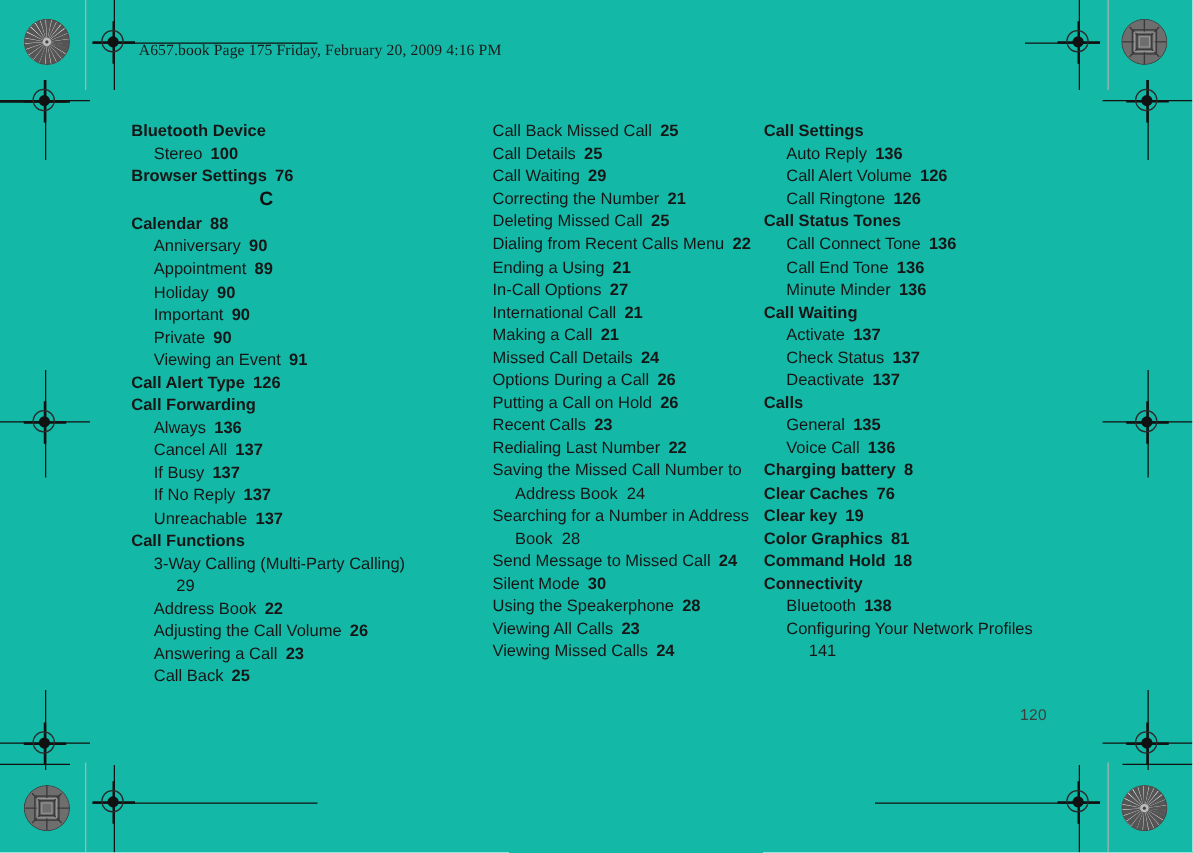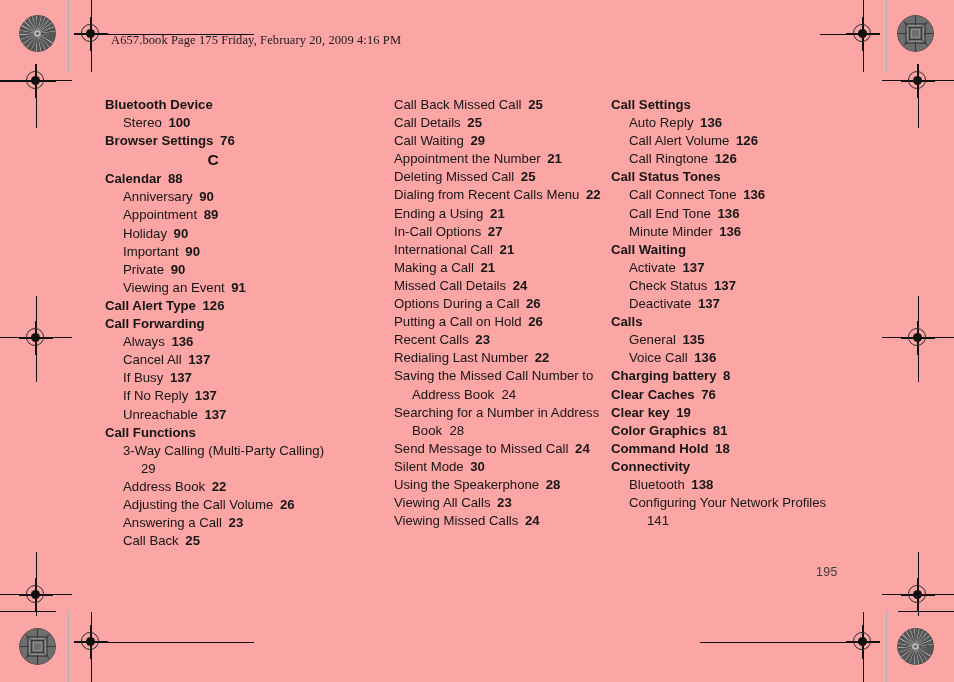--- a/index.html
+++ b/index.html
@@ -5,21 +5,21 @@
 <style>
   html, body {
     margin: 0;
     padding: 0;
     background: #ffffff;
   }
   #page {
     position: relative;
     width: 954px;
     height: 682px;
-    background: #fca5a5;
+    background: #14b8a6;
     overflow: hidden;
     font-family: "Liberation Sans", sans-serif;
     color: #000000;
   }
 
   
   .reg-target {
     position: absolute;
     width: 34px;
     height: 34px;
@@ -368,21 +368,21 @@
         <div class="entry level-1"><span>3-Way Calling (Multi-Party Calling)</span><span class="cont">29</span></div>
         <div class="entry level-1"><span>Address Book</span><span class="pg"> 22</span></div>
         <div class="entry level-1"><span>Adjusting the Call Volume</span><span class="pg"> 26</span></div>
         <div class="entry level-1"><span>Answering a Call</span><span class="pg"> 23</span></div>
         <div class="entry level-1"><span>Call Back</span><span class="pg"> 25</span></div>
       </div>
     <div class="column" id="col-2">
         <div class="entry level-1"><span>Call Back Missed Call</span><span class="pg"> 25</span></div>
         <div class="entry level-1"><span>Call Details</span><span class="pg"> 25</span></div>
         <div class="entry level-1"><span>Call Waiting</span><span class="pg"> 29</span></div>
-        <div class="entry level-1"><span>Appointment the Number</span><span class="pg"> 21</span></div>
+        <div class="entry level-1"><span>Correcting the Number</span><span class="pg"> 21</span></div>
         <div class="entry level-1"><span>Deleting Missed Call</span><span class="pg"> 25</span></div>
         <div class="entry level-1"><span>Dialing from Recent Calls Menu</span><span class="pg"> 22</span></div>
         <div class="entry level-1"><span>Ending a Using</span><span class="pg"> 21</span></div>
         <div class="entry level-1"><span>In-Call Options</span><span class="pg"> 27</span></div>
         <div class="entry level-1"><span>International Call</span><span class="pg"> 21</span></div>
         <div class="entry level-1"><span>Making a Call</span><span class="pg"> 21</span></div>
         <div class="entry level-1"><span>Missed Call Details</span><span class="pg"> 24</span></div>
         <div class="entry level-1"><span>Options During a Call</span><span class="pg"> 26</span></div>
         <div class="entry level-1"><span>Putting a Call on Hold</span><span class="pg"> 26</span></div>
         <div class="entry level-1"><span>Recent Calls</span><span class="pg"> 23</span></div>
@@ -415,15 +415,15 @@
         <div class="entry level-0"><span>Clear Caches</span><span class="pg"> 76</span></div>
         <div class="entry level-0"><span>Clear key</span><span class="pg"> 19</span></div>
         <div class="entry level-0"><span>Color Graphics</span><span class="pg"> 81</span></div>
         <div class="entry level-0"><span>Command Hold</span><span class="pg"> 18</span></div>
         <div class="entry level-0"><span>Connectivity</span></div>
         <div class="entry level-1"><span>Bluetooth</span><span class="pg"> 138</span></div>
         <div class="entry level-1"><span>Configuring Your Network Profiles</span><span class="cont">141</span></div>
       </div>
   </div>
 
-  <div class="folio" style="left:816px; top:565px;">195</div>
+  <div class="folio" style="left:816px; top:565px;">120</div>
 
 </div>
 
 </body></html>

